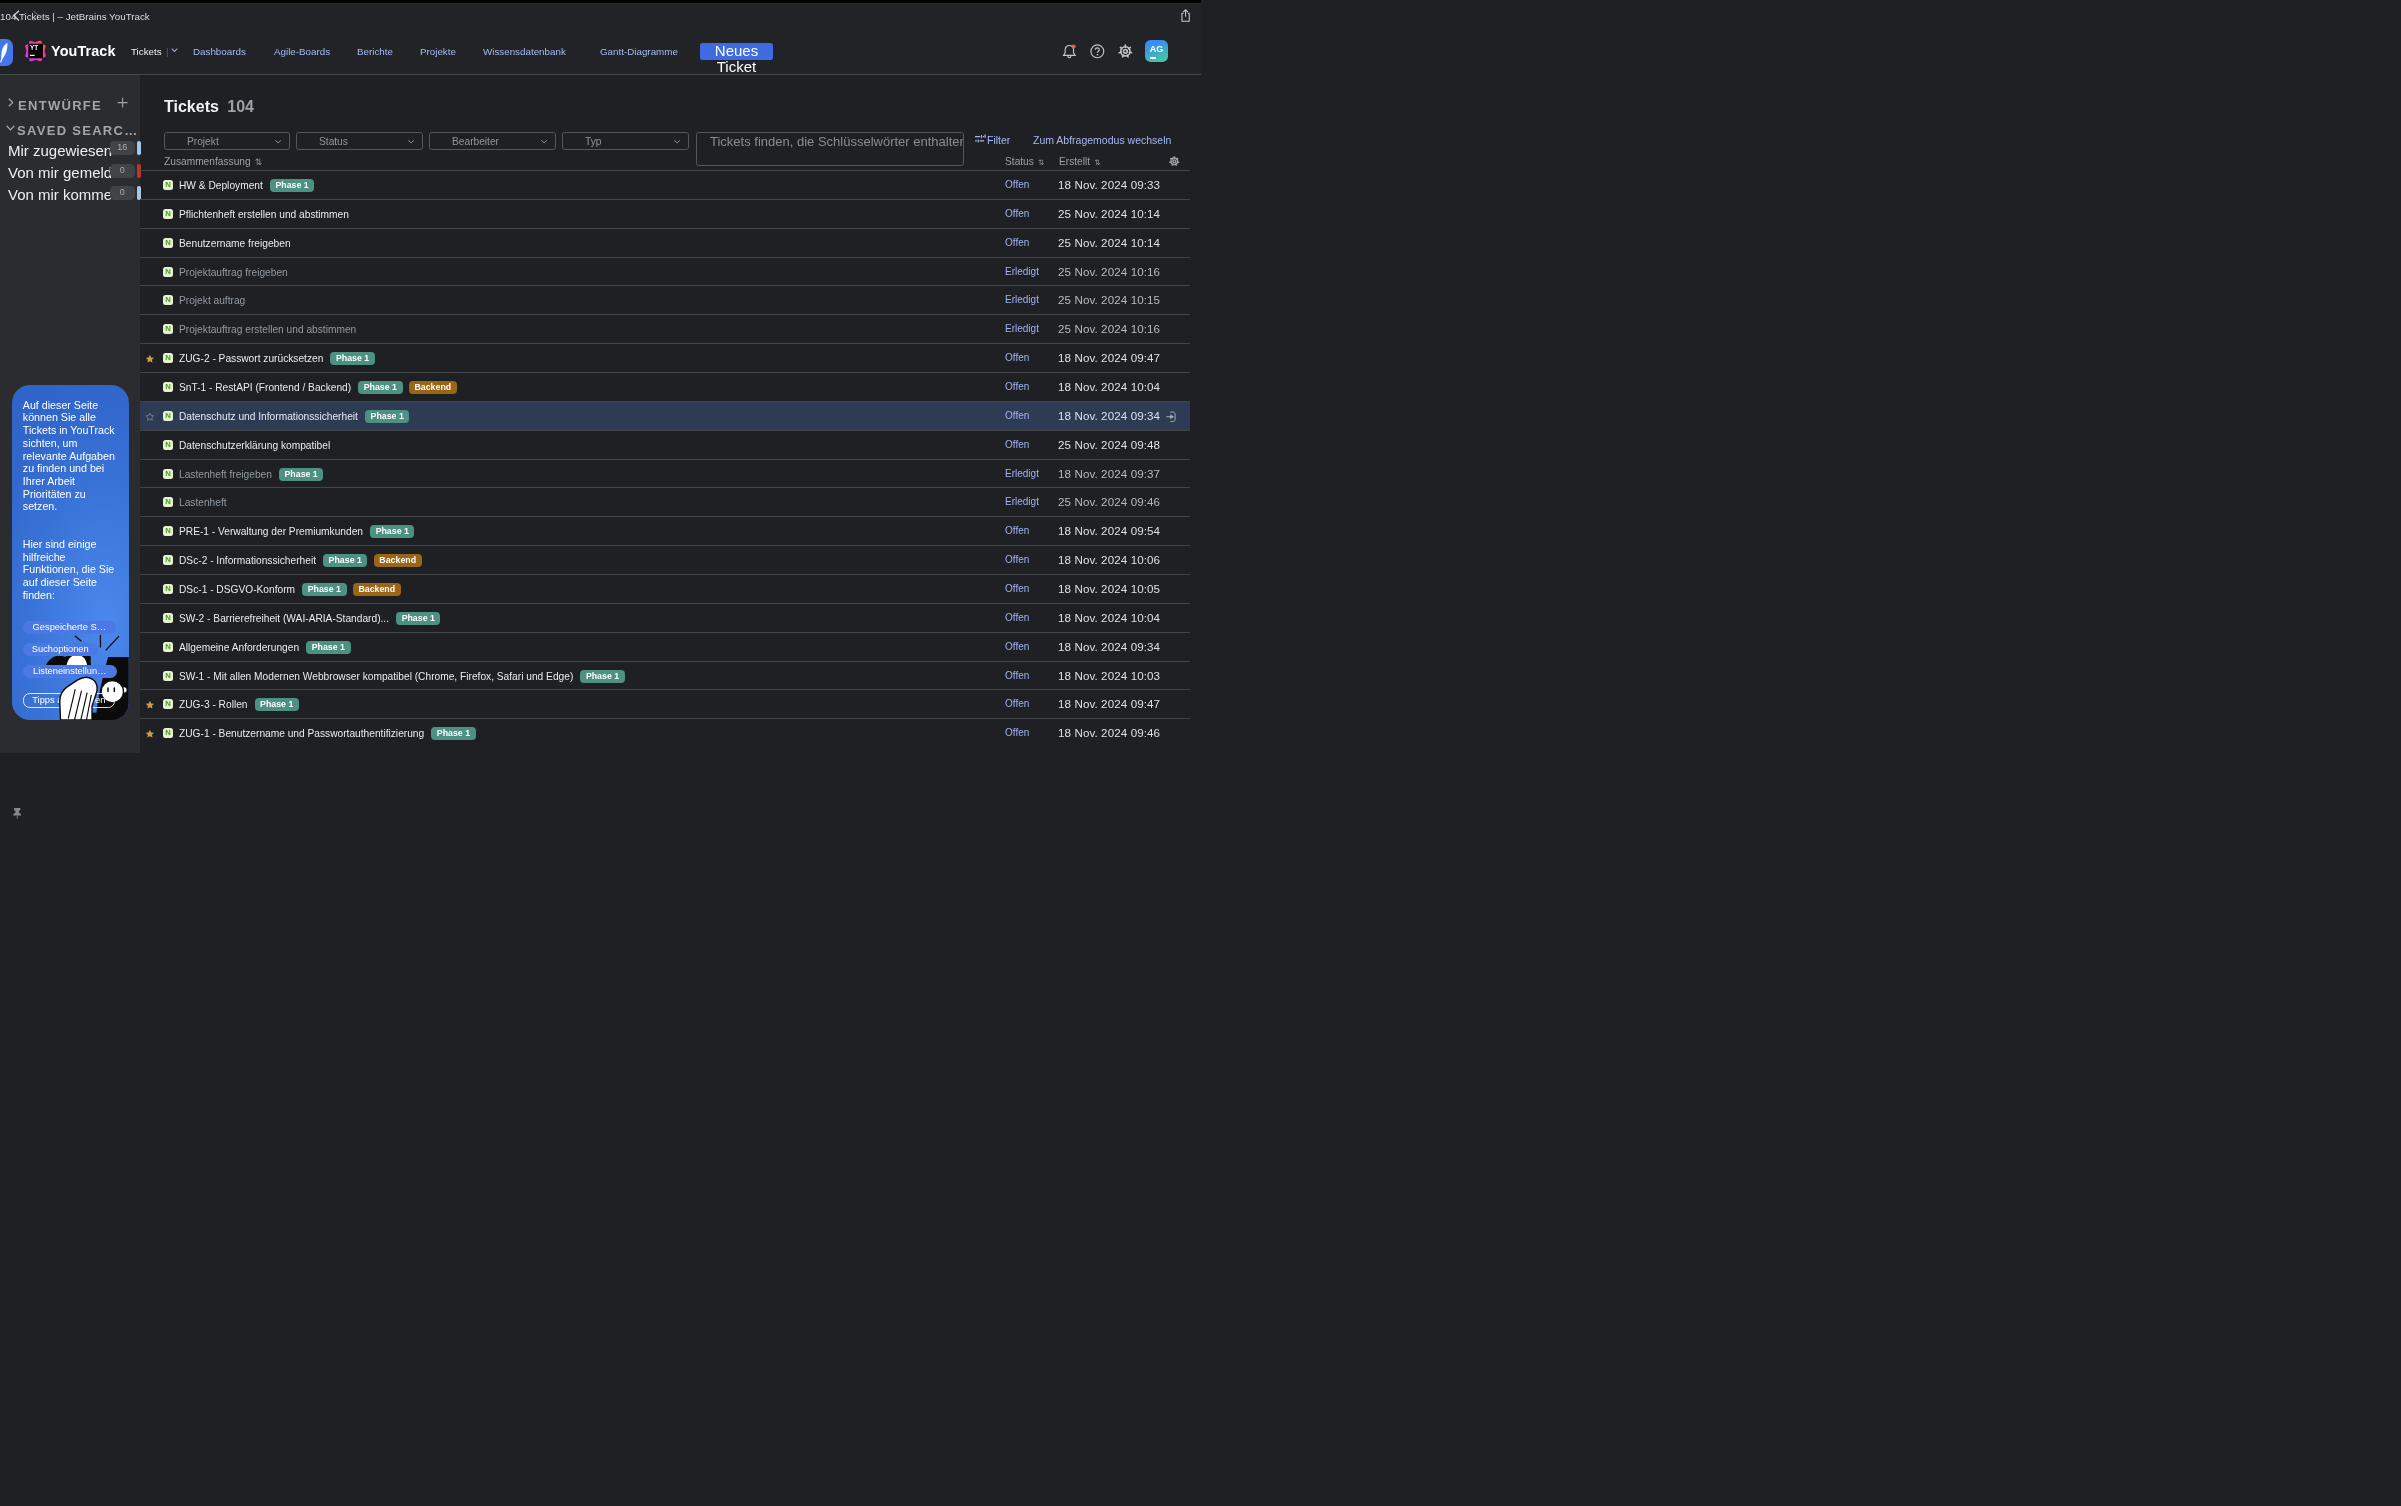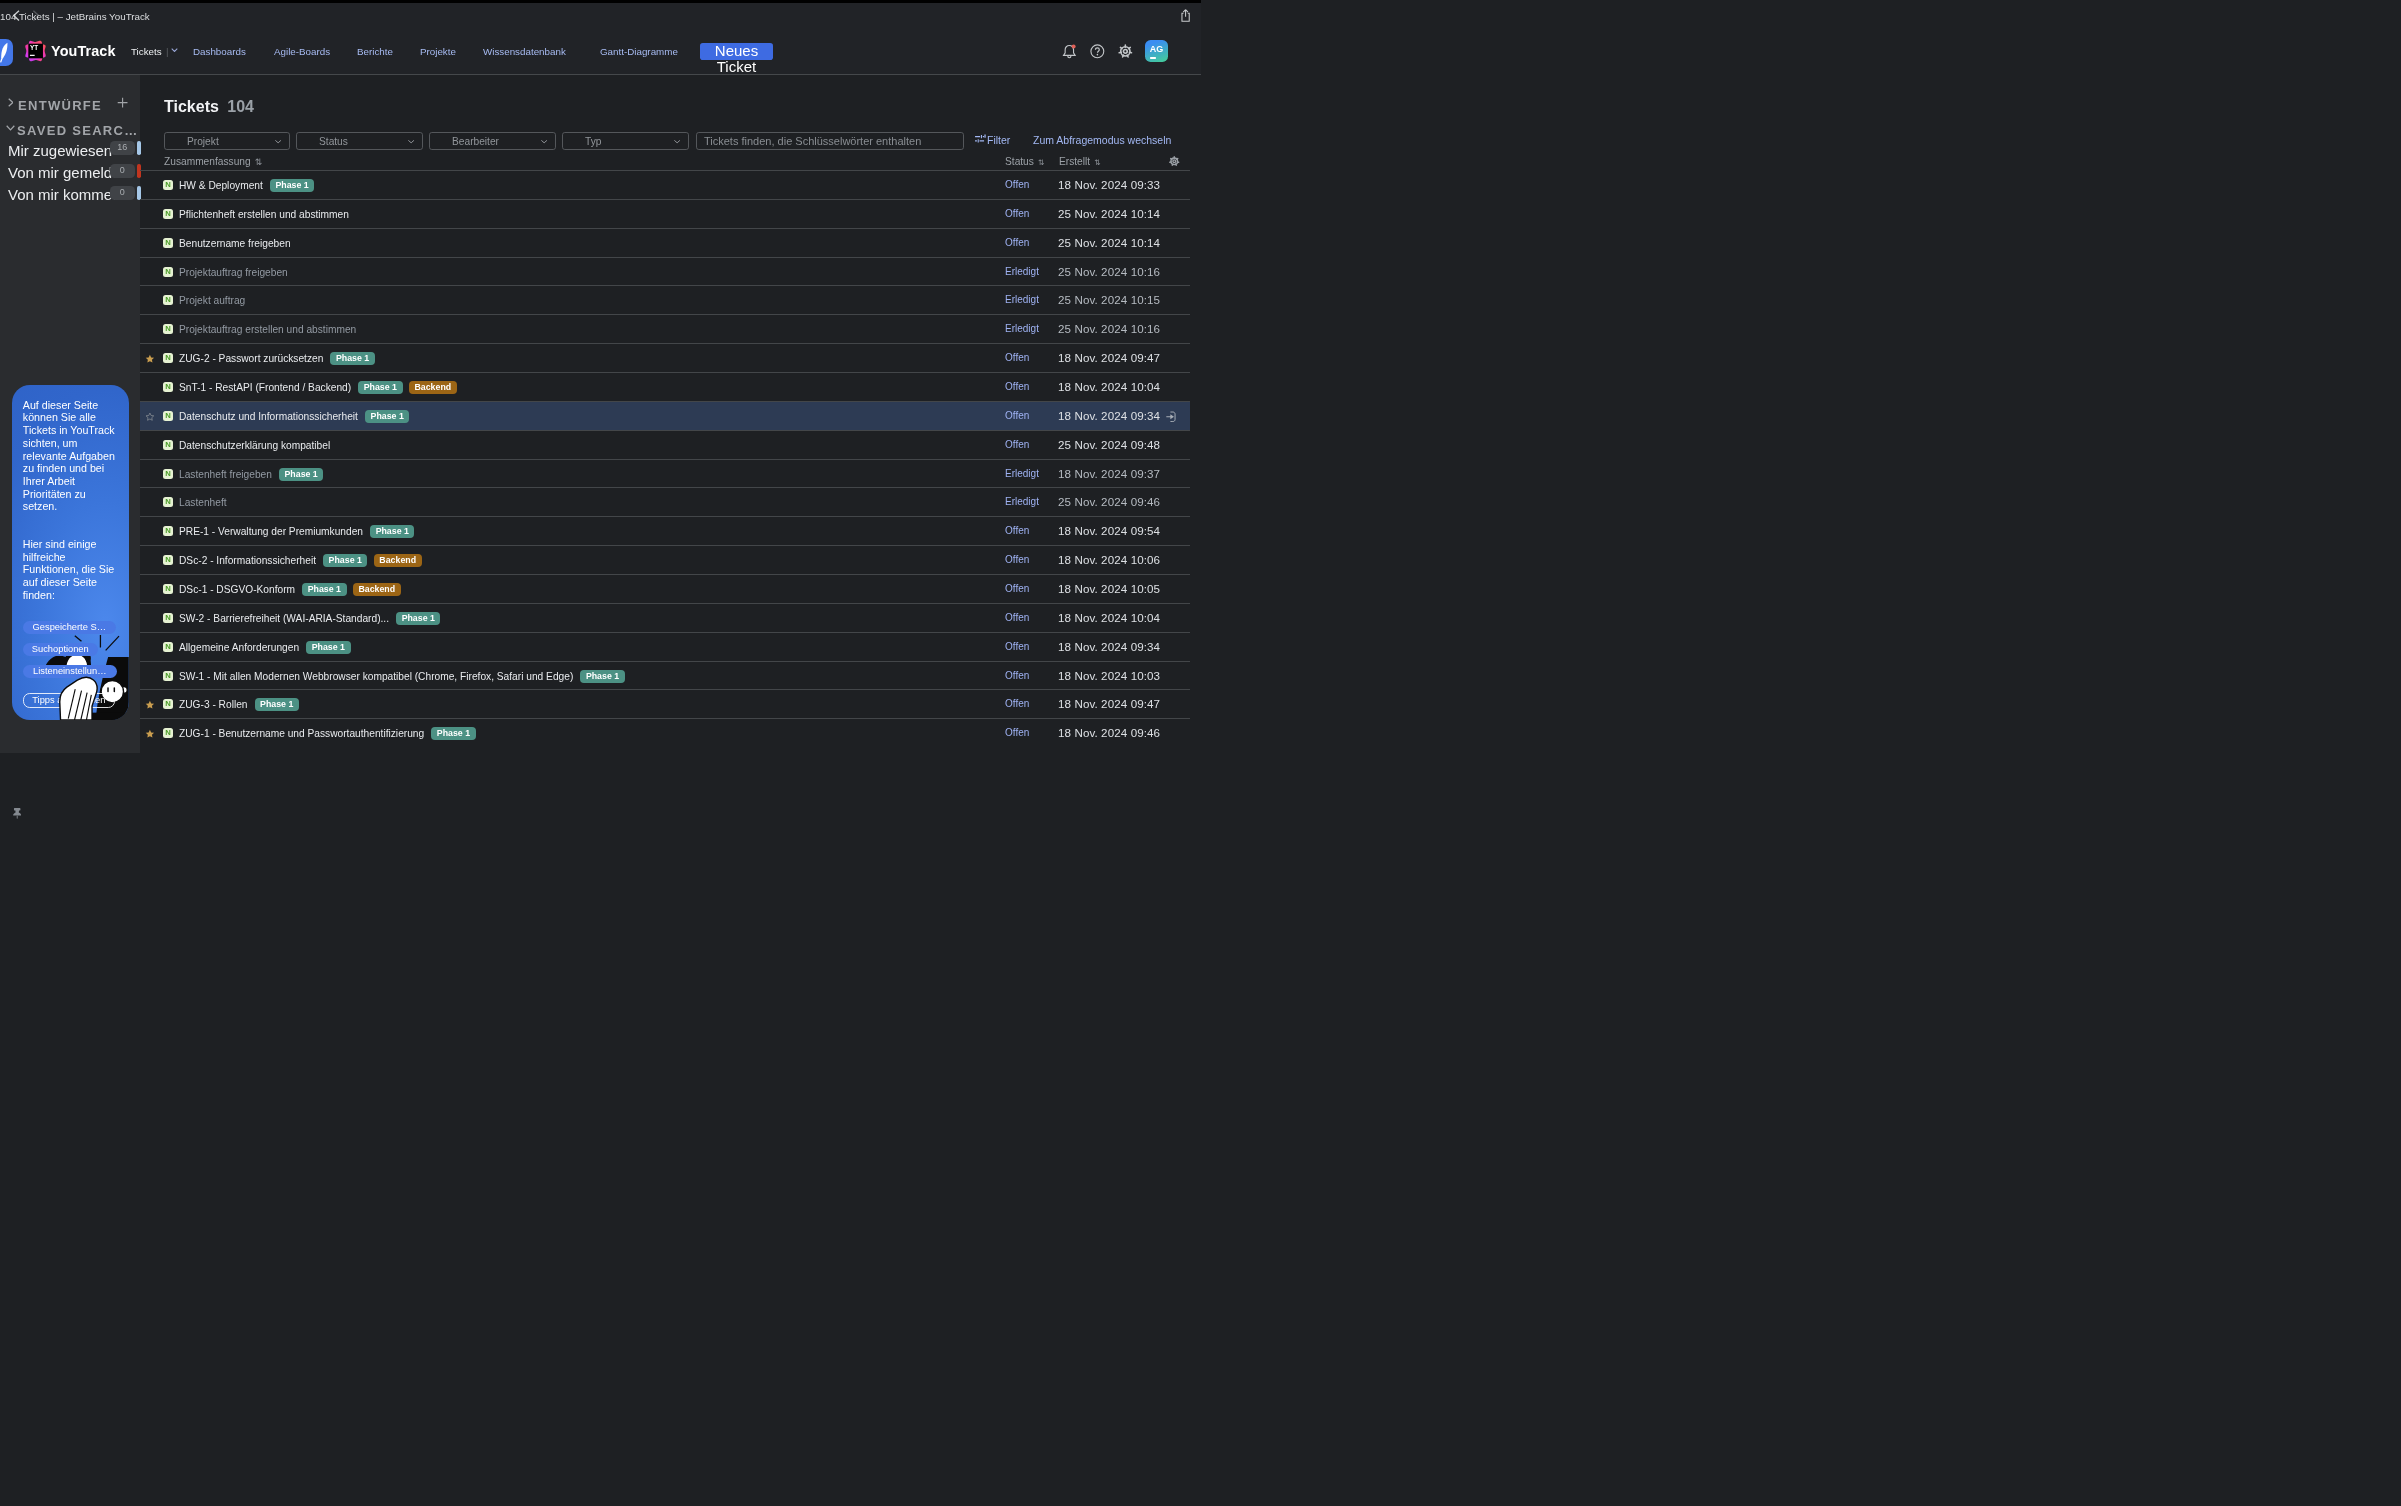--- a/index.html
+++ b/index.html
@@ -32,22 +32,22 @@
 #card p{position:absolute;left:11.2px;font-size:10.7px;line-height:12.7px;color:#fff}
 .cbt{position:absolute;left:11.2px;height:13.3px;border-radius:6.7px;background:#4a79e5;color:#fff;
  font-size:9.3px;text-align:center;line-height:13.3px}
 #cb4{background:transparent;border:1.1px solid rgba(255,255,255,.85);height:14.7px;line-height:12.6px}
 
 #hd1{position:absolute;left:164px;top:98px;font-size:16px;font-weight:bold;color:#f2f3f5}
 #hd1 span{color:#9aa0a7;margin-left:8.4px}
 .dd{position:absolute;top:132px;height:18px;border:0.7px solid #54575b;border-radius:2.8px;
  color:#92969b;font-size:10.2px;line-height:17px;padding-left:22px}
 .ddc{position:absolute;top:7px;width:6.3px;height:3.5px}
-#src{position:absolute;left:696px;top:132px;width:268px;height:18px;border:0.7px solid #54575b;border-radius:2.8px;
- color:#898d92;font-size:11px;line-height:17px;padding-left:7px;white-space:nowrap;overflow:hidden}
+#src{position:absolute;left:696px;top:132px;width:268px;height:34px;border:0.7px solid #54575b;border-radius:2.8px;
+ color:#898d92;font-size:13px;line-height:17px;padding-left:13px;white-space:nowrap;overflow:hidden}
 .lnk{position:absolute;top:134px;font-size:10.5px;color:#a3b8f4;white-space:nowrap}
 .th{position:absolute;top:156px;font-size:10.2px;color:#9ca1a7;white-space:nowrap}
 .sort{display:inline-block;margin-left:4.2px;color:#8e939a;font-size:7.7px;letter-spacing:-0.7px}
 
 .row{position:absolute;left:140px;width:1050px;height:29px;border-top:0.7px solid #434649}
 .row.sel{background:#2d3b54}
 .st{position:absolute;left:4.9px;top:9.5px;width:9.8px;height:9.8px}
 .nb{position:absolute;left:23px;top:9px;width:10.2px;height:10.2px;border-radius:2.5px;background:#e6f2d2;
  color:#4b9c28;font-size:7.7px;font-weight:bold;text-align:center;line-height:10.2px}
 .tw{position:absolute;left:39px;top:7.4px;height:14px;display:flex;align-items:center;white-space:nowrap}

